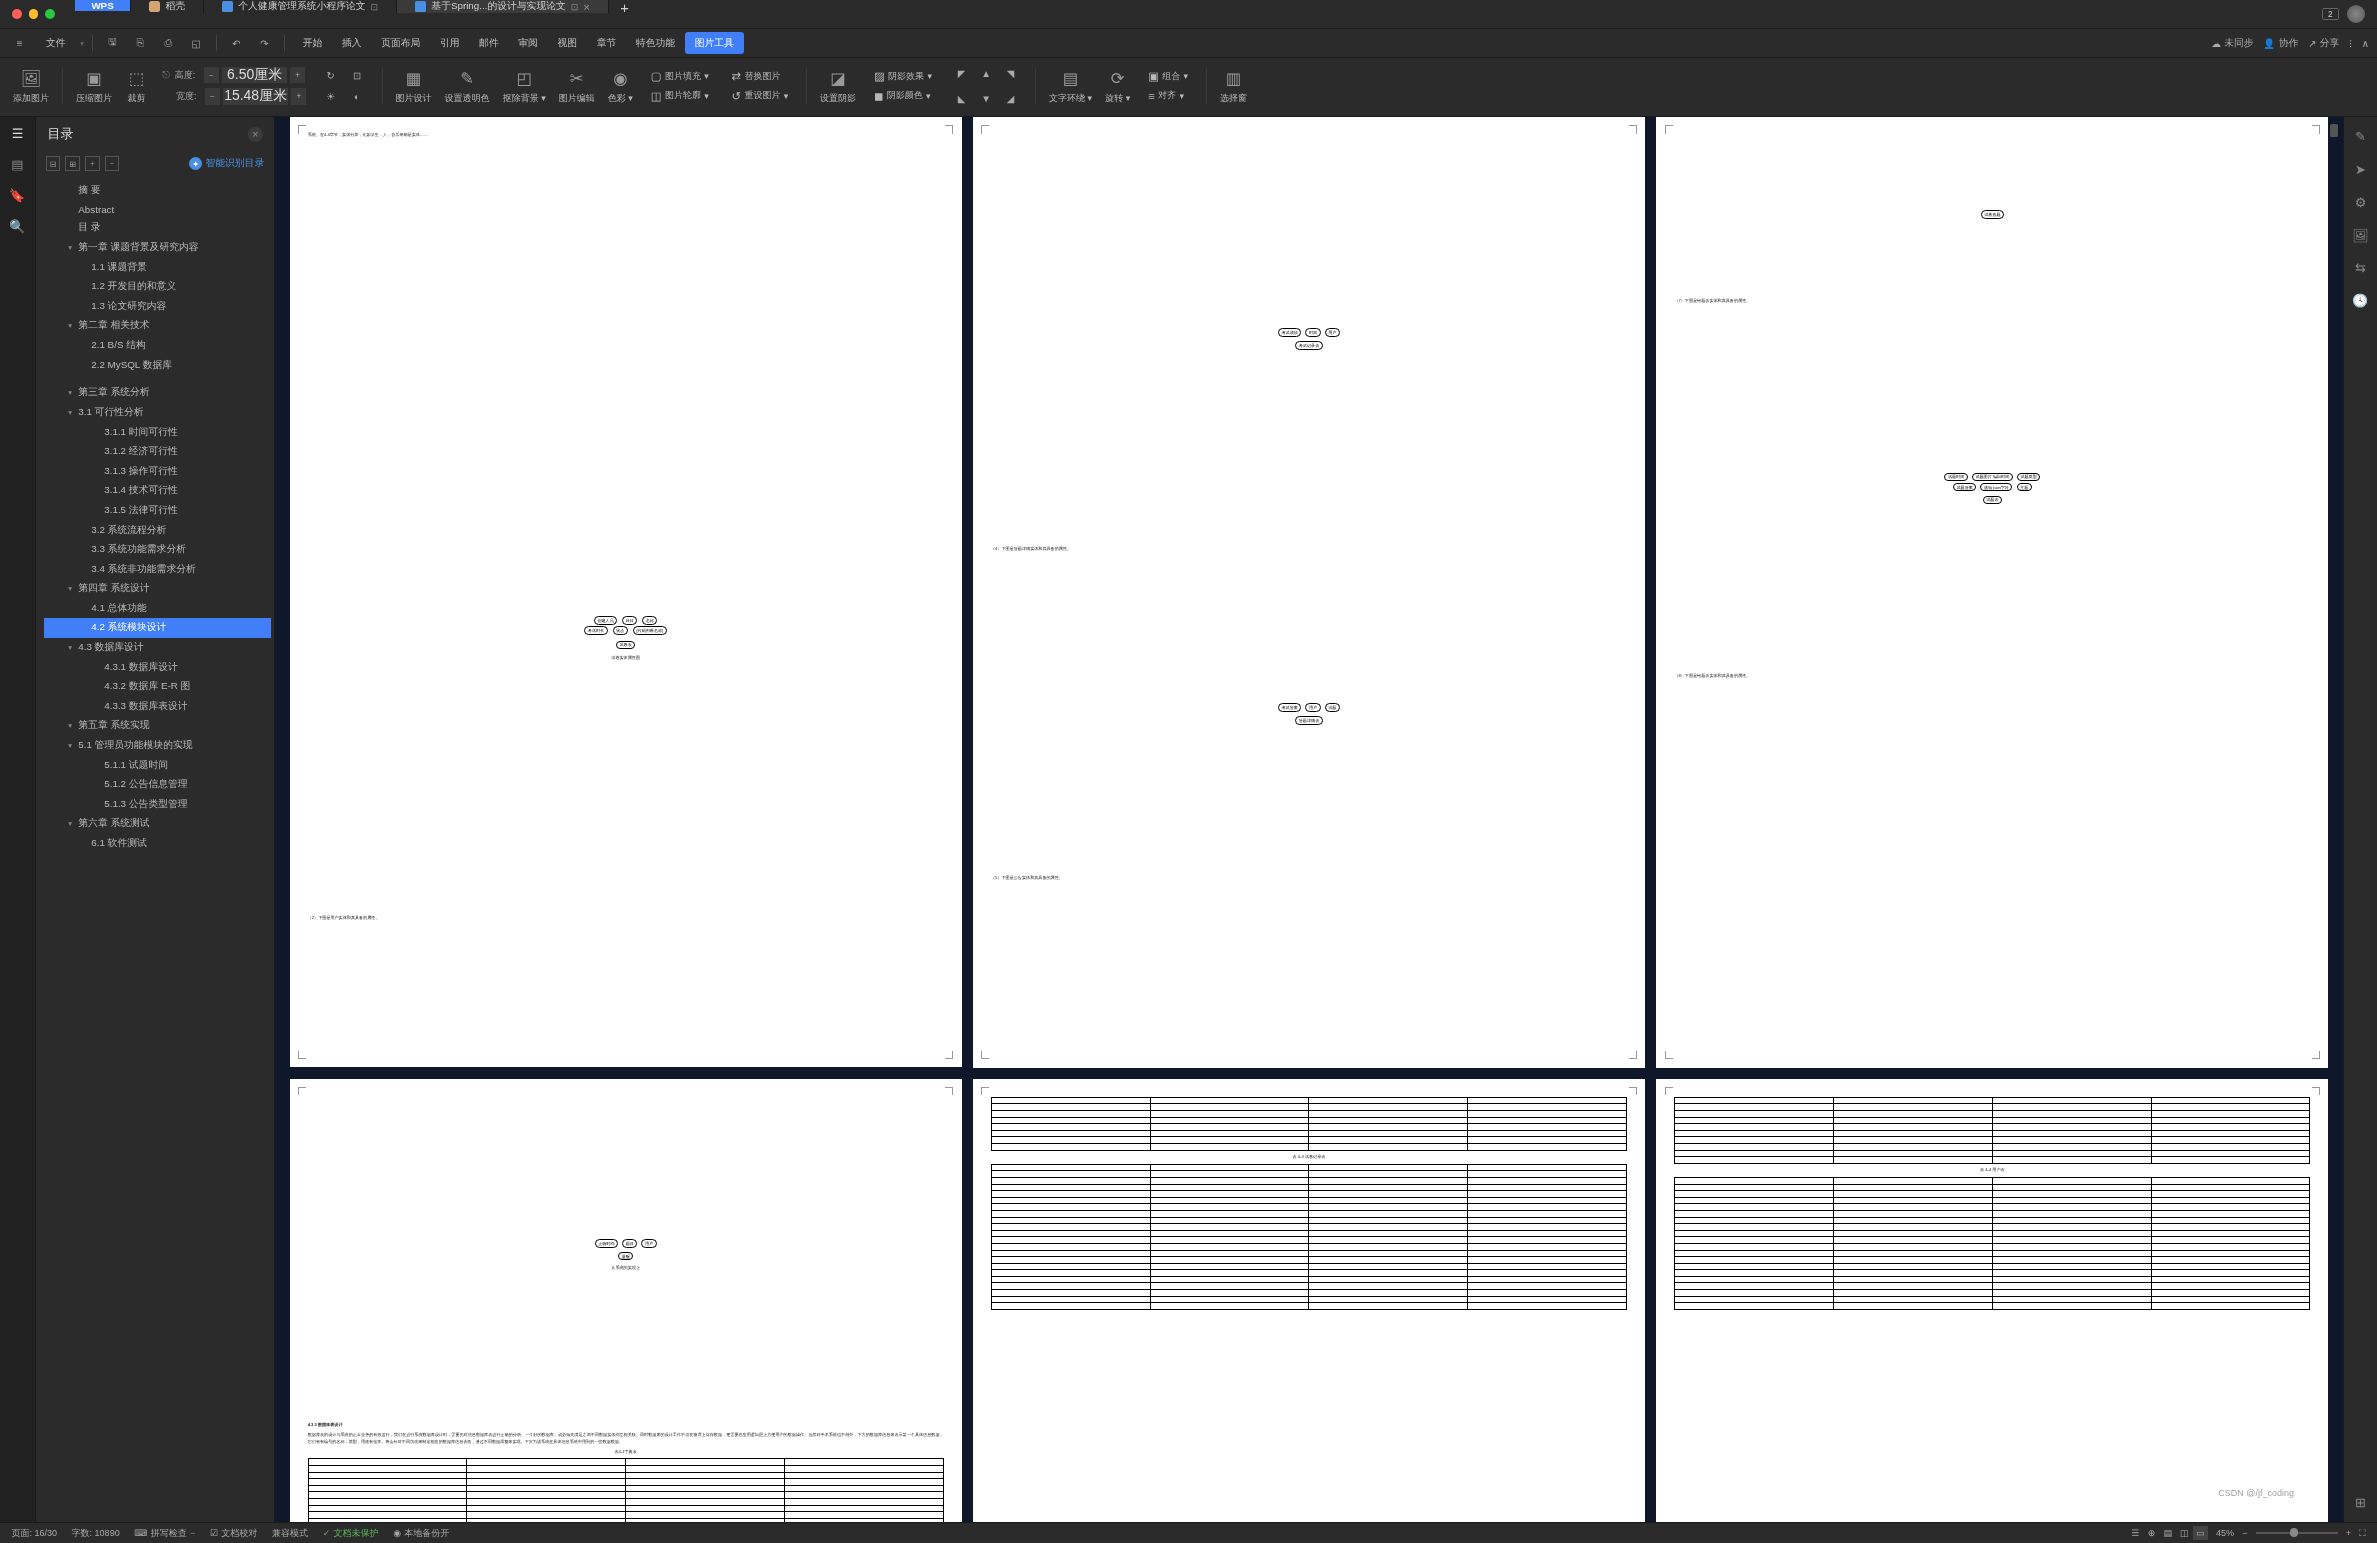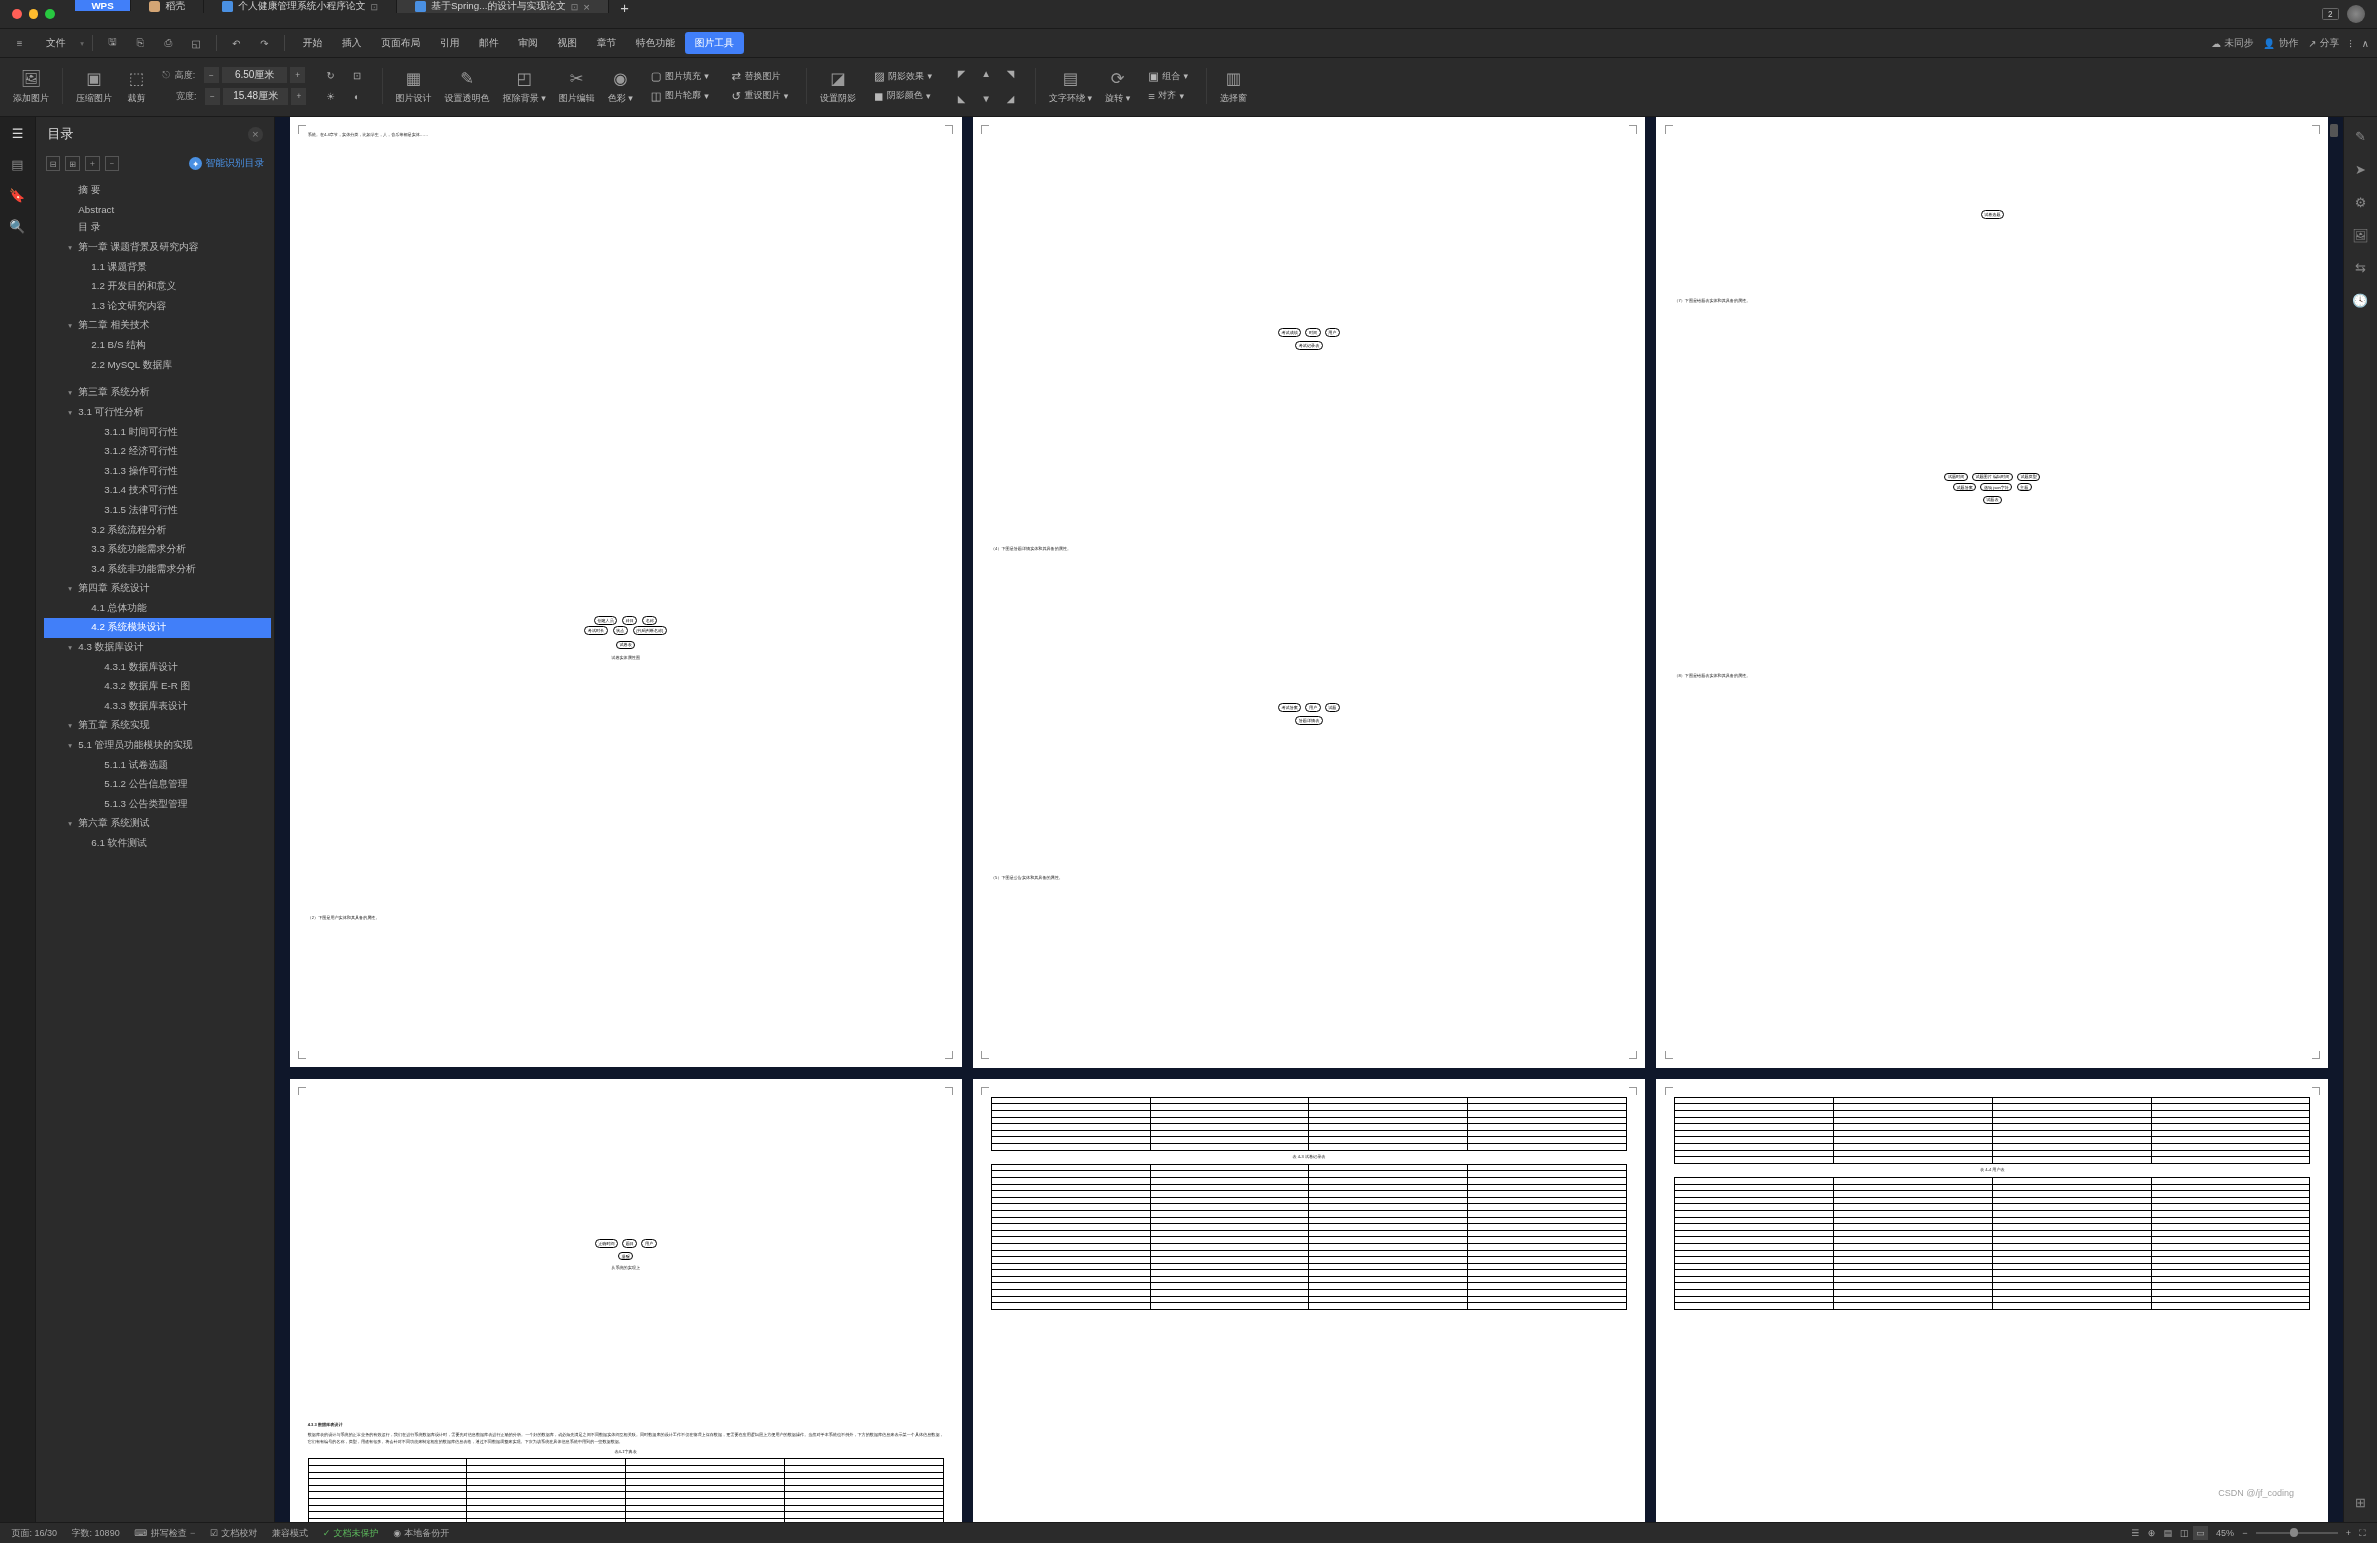--- a/index.html
+++ b/index.html
@@ -36,21 +36,21 @@
     
     
     .ribbon { background: #2b2b2b; display: flex; align-items: center; padding: 4.1px 8.2px 6.5px; gap: 3.3px; border-bottom: 0.8px solid #1a1a1a; }
     .ribbon-group { display: flex; flex-direction: column; align-items: center; gap: 1.6px; padding: 0 4.9px; }
     .ribbon-btn { display: flex; flex-direction: column; align-items: center; gap: 2.5px; padding: 1.6px 4.9px; cursor: pointer; color: #b8b8b8; font-size: 9px; }
     .ribbon-icon { width: 18px; height: 18px; display: flex; align-items: center; justify-content: center; font-size: 13px; color: #999; }
     .ribbon-icon.large { width: 23px; height: 23px; font-size: 16.4px; }
     .ribbon-sep { width: 0.8px; height: 36px; background: #3a3a3a; margin: 0 4.9px; }
     .dim-row { display: flex; align-items: center; gap: 3.3px; height: 18px; margin: 0.8px 0; }
     .dim-label { font-size: 9px; color: #aaa; width: 26px; }
-    .dim-input { background: #3a3a3a; border: none; color: #ddd; width: 65px; height: 16.4px; text-align: center; font-size: 10px; }
+    .dim-input { background: #3a3a3a; border: none; color: #ddd; width: 65px; height: 16.4px; text-align: center; font-size: 14px; }
     .dim-btn { width: 14.7px; height: 16.4px; background: #3a3a3a; display: flex; align-items: center; justify-content: center; cursor: pointer; color: #aaa; font-size: 8.2px; }
     .small-btn-row { display: flex; gap: 1.6px; }
     .small-ribbon-btn { padding: 1.6px 4.9px; font-size: 9px; color: #b8b8b8; cursor: pointer; display: flex; align-items: center; gap: 3.3px; height: 18px; }
     .small-ribbon-btn .icon-sm { font-size: 11.4px; }
     
     
     .main { flex: 1; display: flex; overflow: hidden; }
     
     
     .left-rail { width: 36px; background: #212121; display: flex; flex-direction: column; align-items: center; padding: 8.2px 0; gap: 14.7px; border-right: 0.8px solid #1a1a1a; }
@@ -426,21 +426,21 @@
         <div class="tree-item i1">
           <span class="tree-chevron">▾</span>
           <span>第五章  系统实现</span>
         </div>
         <div class="tree-item i1">
           <span class="tree-chevron">▾</span>
           <span>5.1 管理员功能模块的实现</span>
         </div>
         <div class="tree-item i3">
           <span class="tree-chevron"></span>
-          <span>5.1.1 试卷选题</span>
+          <span>5.1.1 试题时间</span>
         </div>
         <div class="tree-item i3">
           <span class="tree-chevron"></span>
           <span>5.1.2 公告信息管理</span>
         </div>
         <div class="tree-item i3">
           <span class="tree-chevron"></span>
           <span>5.1.3 公告类型管理</span>
         </div>
         <div class="tree-item i1">

